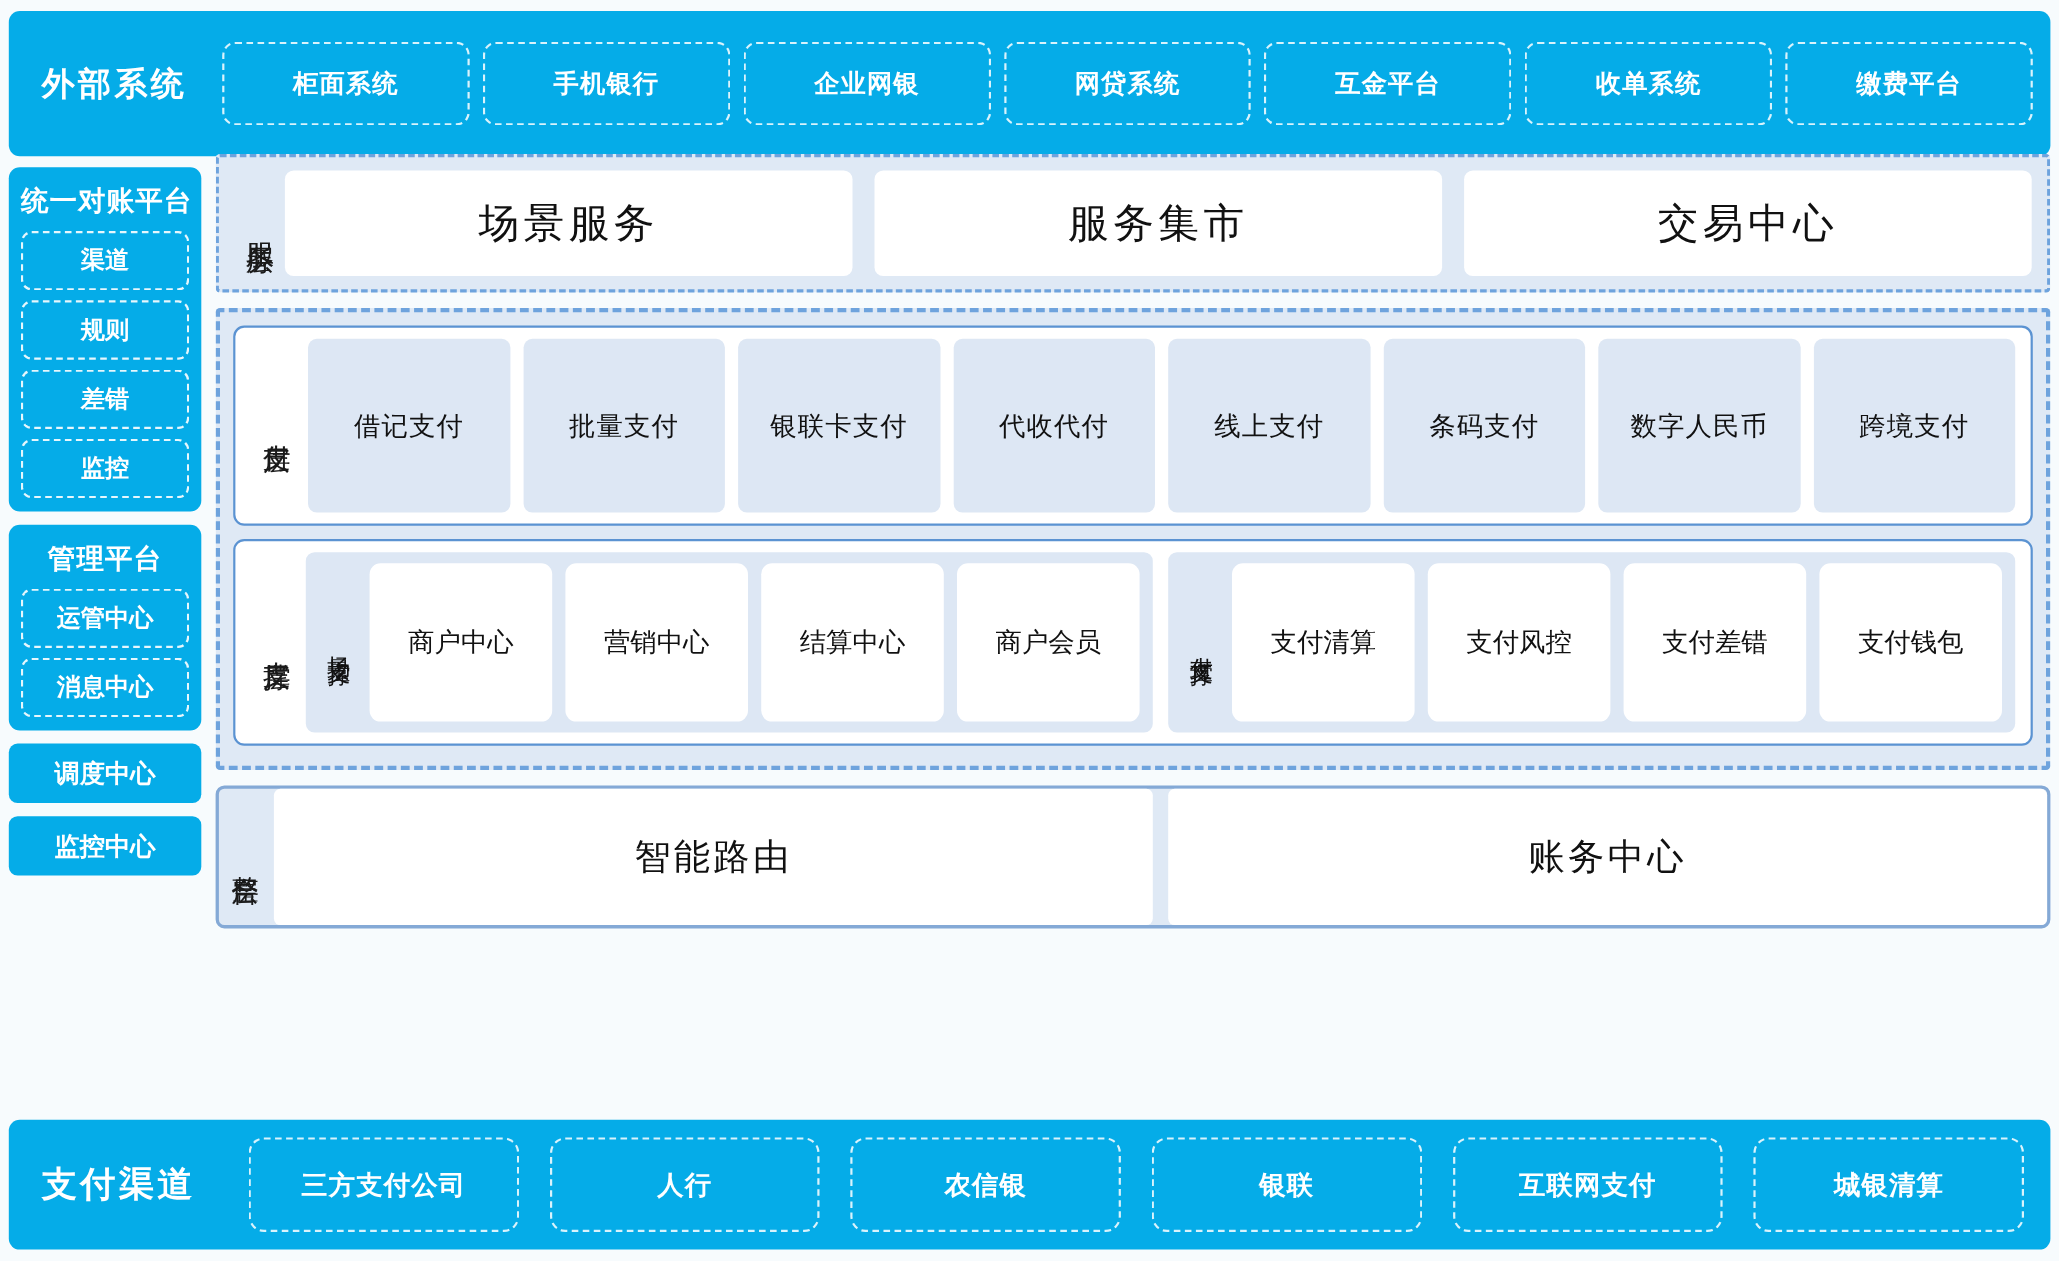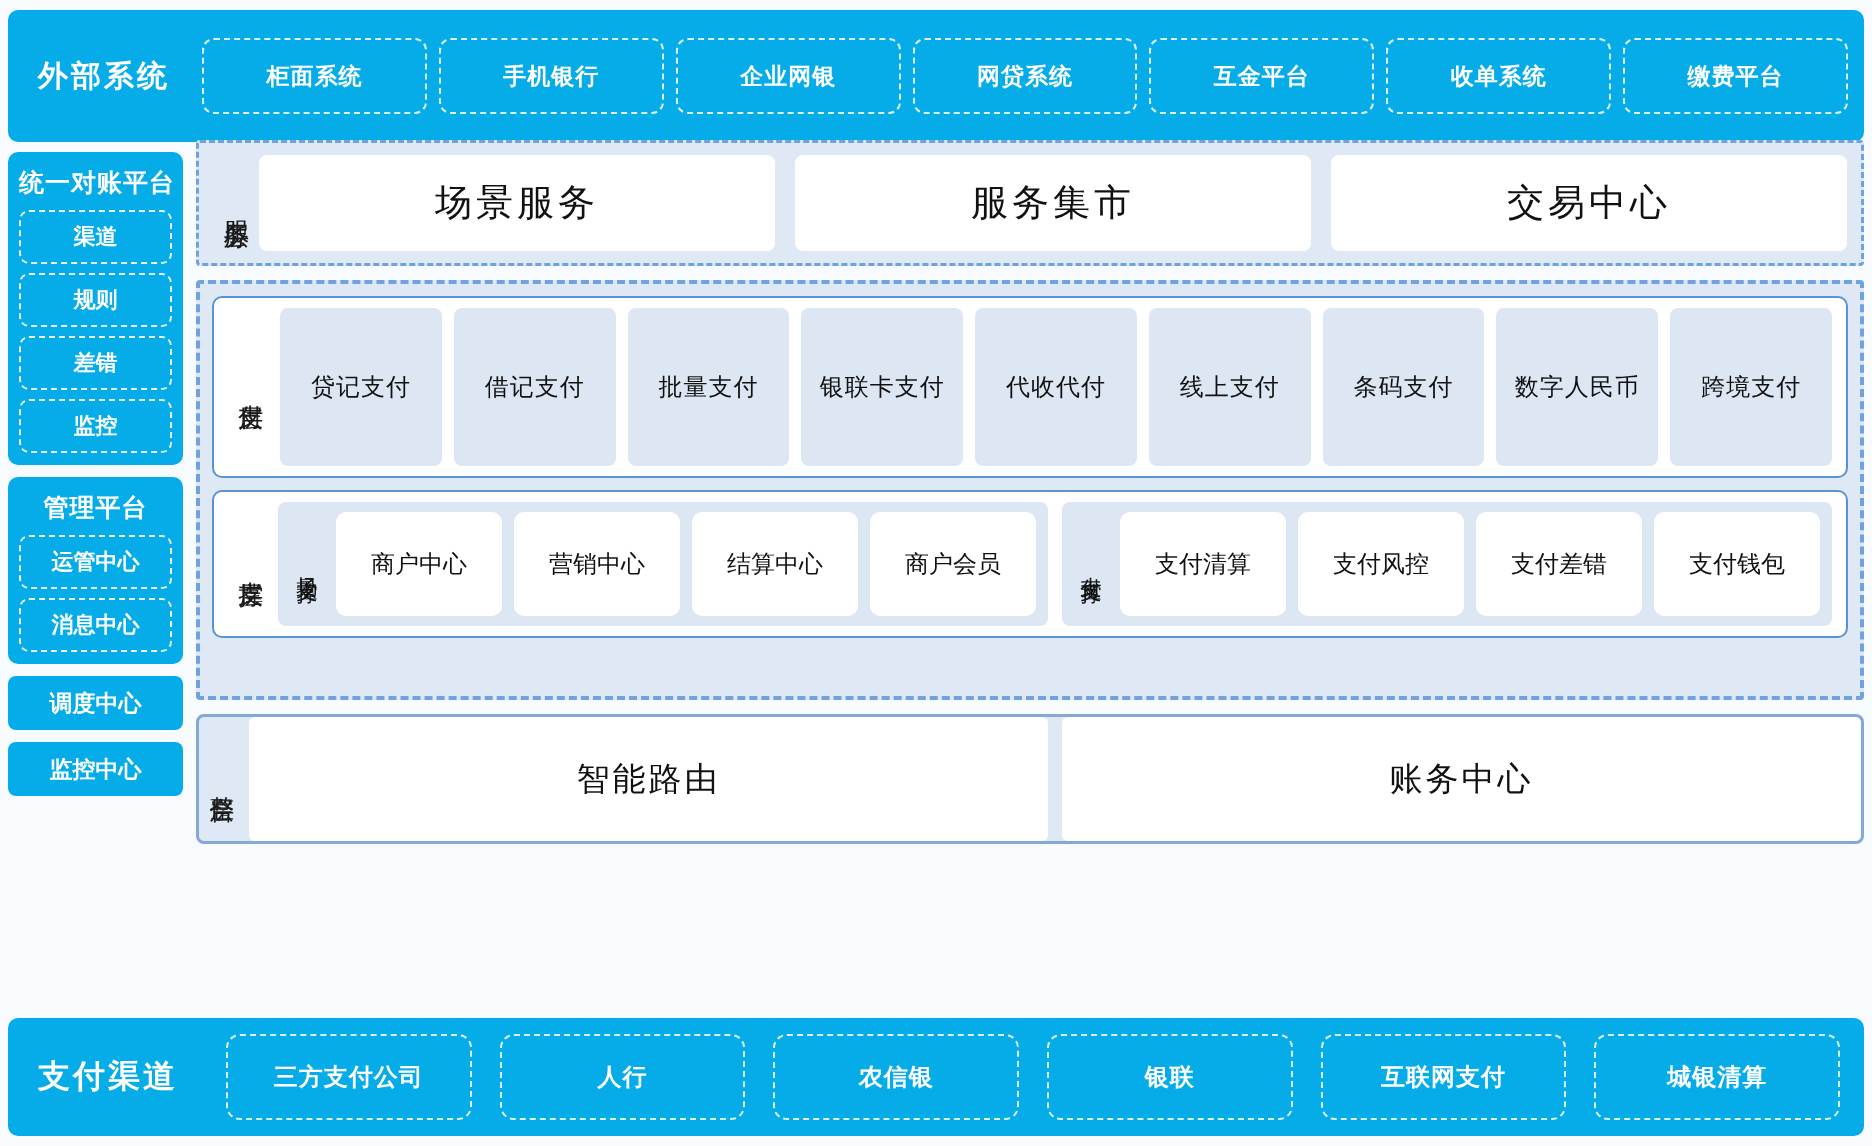--- a/index.html
+++ b/index.html
@@ -142,21 +142,21 @@
   #pay-layer { height: 182px; }
   #pay-layer .boxes { display: flex; flex: 1 1 auto; gap: 12px; padding-left: 6px; }
   .pay-box {
     flex: 1 1 0; background: #dde7f4; border-radius: 8px;
     display: flex; align-items: center; justify-content: center;
     font-size: 24px; letter-spacing: 1px; color: #111;
     white-space: nowrap;
   }
 
   
-  #support-layer { height: 148px; }
+  #support-layer { height: 188px; }
   #support-layer .groups { display: flex; flex: 1 1 auto; gap: 14px; padding-left: 4px; }
   .sup-group {
     background: #dde7f4; border-radius: 8px;
     display: flex; align-items: stretch; padding: 10px 12px; gap: 12px;
   }
   .sup-group-label {
     flex: 0 0 auto; width: 34px;
     display: flex; align-items: center; justify-content: center;
     font-size: 21px; color: #111;
   }
@@ -228,21 +228,20 @@
       <div class="svc-box">服务集市</div>
       <div class="svc-box">交易中心</div>
     </div>
   </div>
 
   <div id="core-wrap">
 
     <div class="inner-card" id="pay-layer">
       <div class="layer-label vtext">支付层</div>
       <div class="boxes">
-        <div class="pay-box">贷记支付</div>
         <div class="pay-box">借记支付</div>
         <div class="pay-box">批量支付</div>
         <div class="pay-box">银联卡支付</div>
         <div class="pay-box">代收代付</div>
         <div class="pay-box">线上支付</div>
         <div class="pay-box">条码支付</div>
         <div class="pay-box">数字人民币</div>
         <div class="pay-box">跨境支付</div>
       </div>
     </div>

